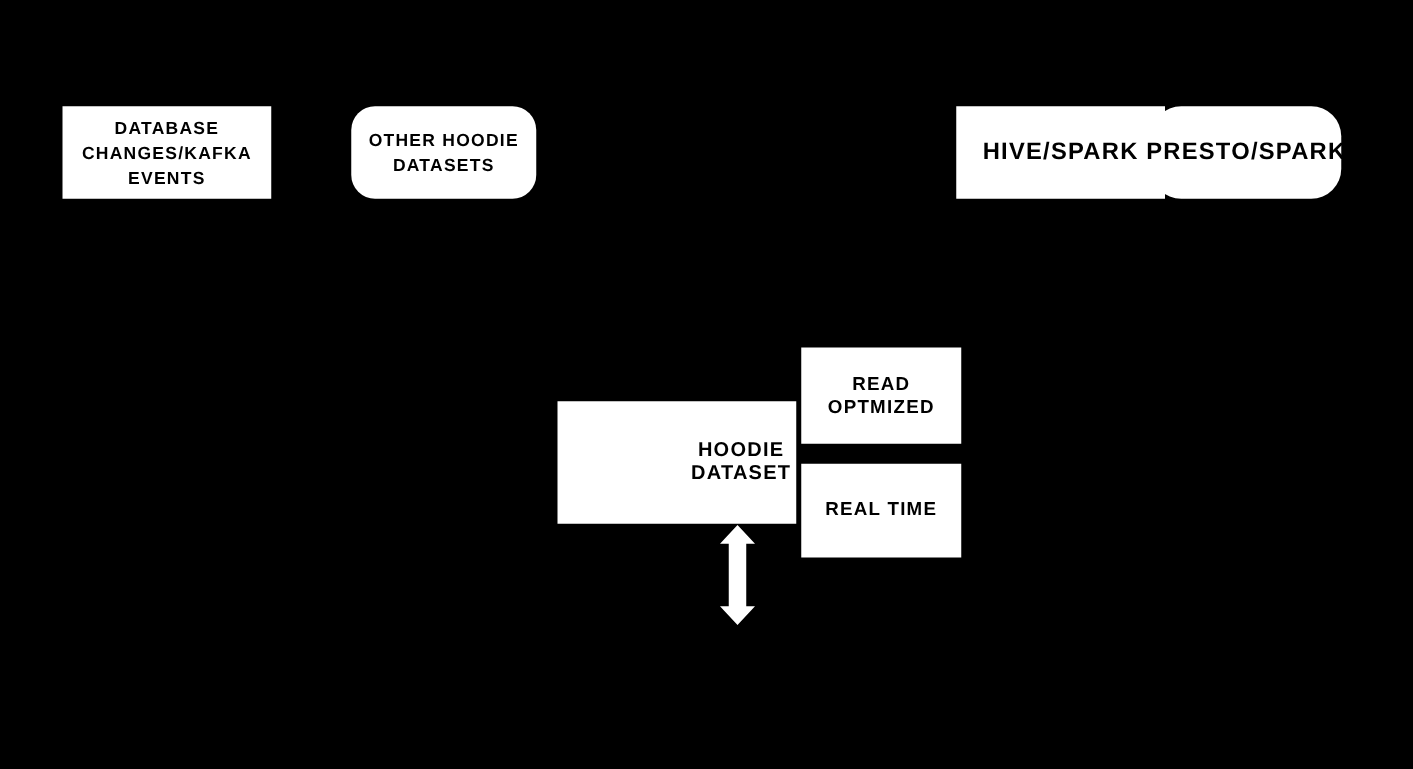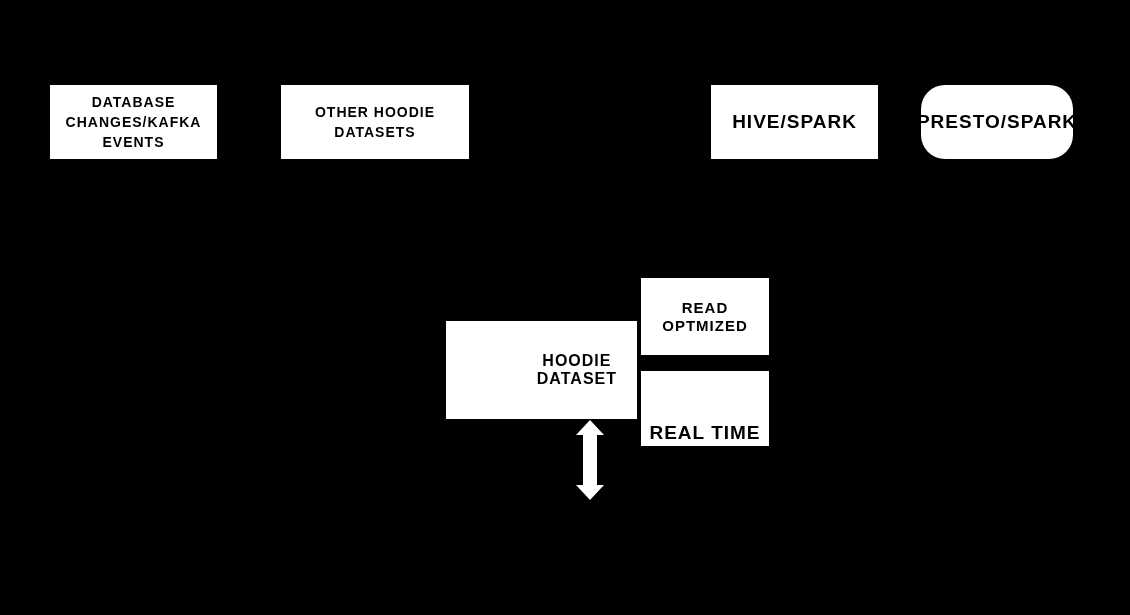--- a/index.html
+++ b/index.html
@@ -27,37 +27,37 @@
     box-sizing: border-box;
   }
   .label {
     white-space: pre-line;
     letter-spacing: 1px;
     line-height: 1.35;
   }
   
   .db-events   { left: 50px;  top: 85px; width: 167px; height: 74px; font-size: 14px; }
   .db-events .label { line-height: 20px; }
-  .other-ds    { left: 281px; top: 85px; width: 188px; height: 74px; font-size: 14px; }
+  .other-ds    { left: 281px; top: 85px; width: 148px; height: 74px; font-size: 14px; border-radius: 19px; }
   .other-ds .label { line-height: 20px; }
   
-  .hive-spark   { left: 711px; top: 85px; width: 167px; height: 74px; font-size: 19px; }
+  .hive-spark   { left: 765px; top: 85px; width: 167px; height: 74px; font-size: 19px; }
   .presto-spark { left: 921px; top: 85px; width: 152px; height: 74px; font-size: 19px; border-radius: 24px; }
   
   .hoodie-ds {
     left: 446px; top: 321px; width: 191px; height: 98px;
     font-size: 16px;
     justify-content: flex-end;
-    padding-right: 20px;
+    padding-right: 4px;
   }
   .hoodie-ds .label { line-height: 18px; }
   
   .read-opt  { left: 641px; top: 278px; width: 128px; height: 77px; font-size: 15px; }
   .read-opt .label { line-height: 18px; }
-  .real-time { left: 641px; top: 371px; width: 128px; height: 75px; font-size: 19px; align-items: flex-end; }
+  .real-time { left: 641px; top: 371px; width: 128px; height: 75px; font-size: 15px; }
   
   .hdfs { left: 446px; top: 500px; width: 288px; height: 74px; font-size: 20px; letter-spacing: 2px; }
   
   .arrow {
     position: absolute;
     left: 575px; top: 420px;
     width: 30px; height: 80px;
     color: var(--arrow, #ffffff);
   }
 </style>

